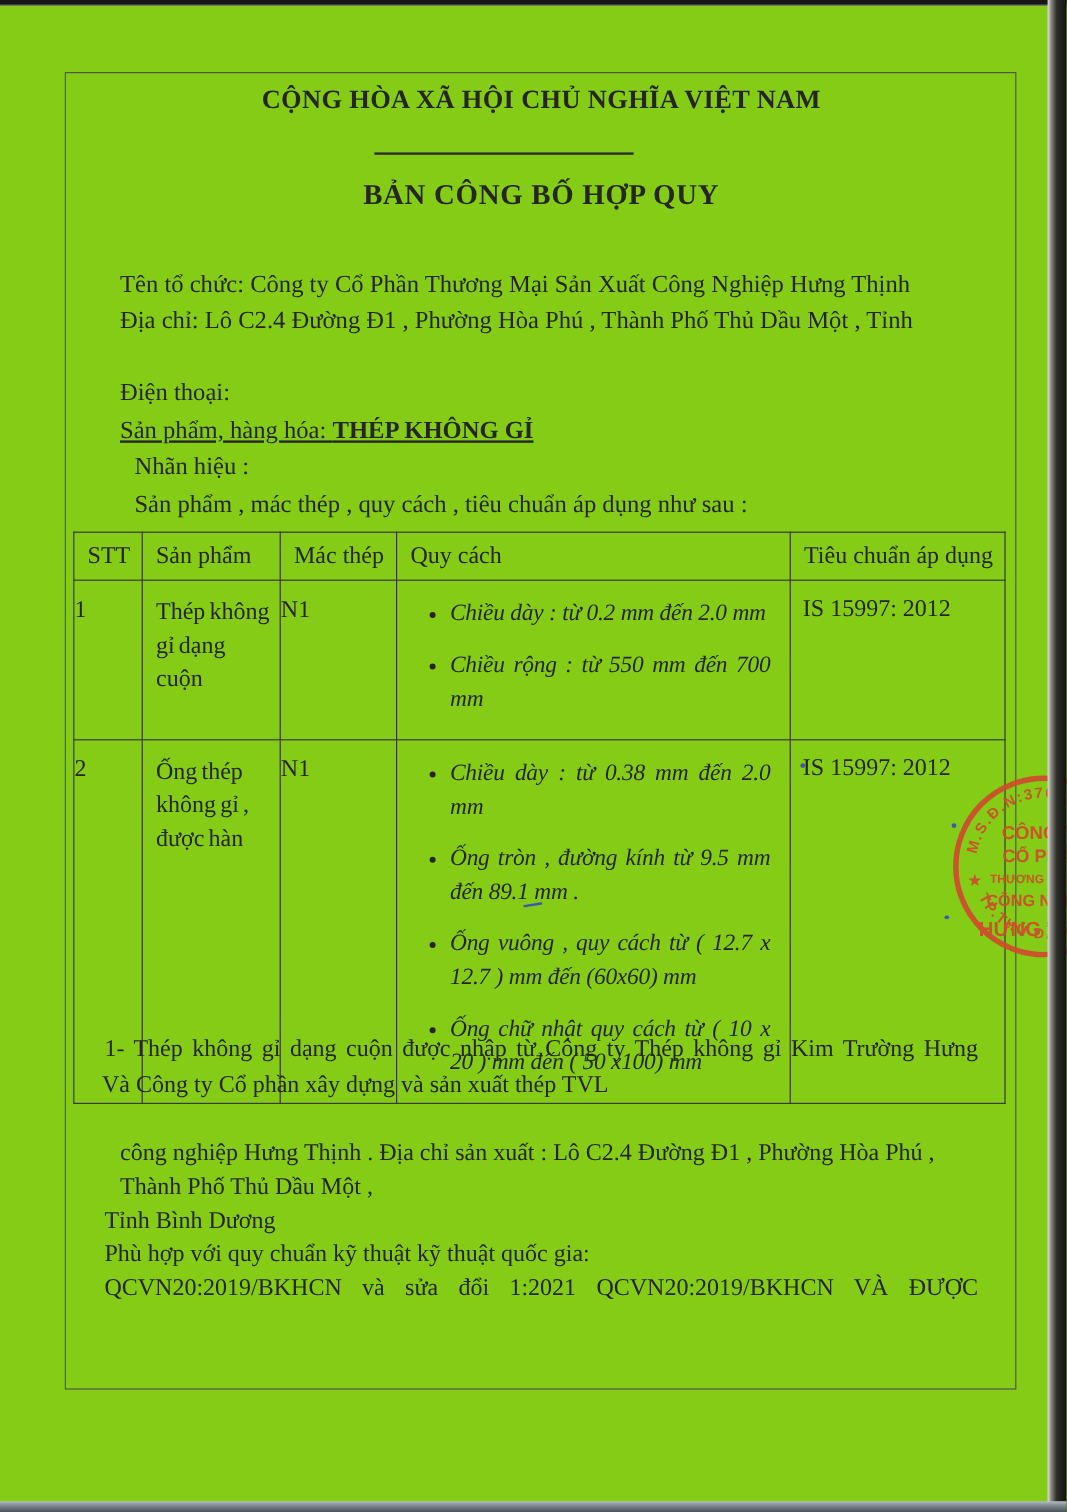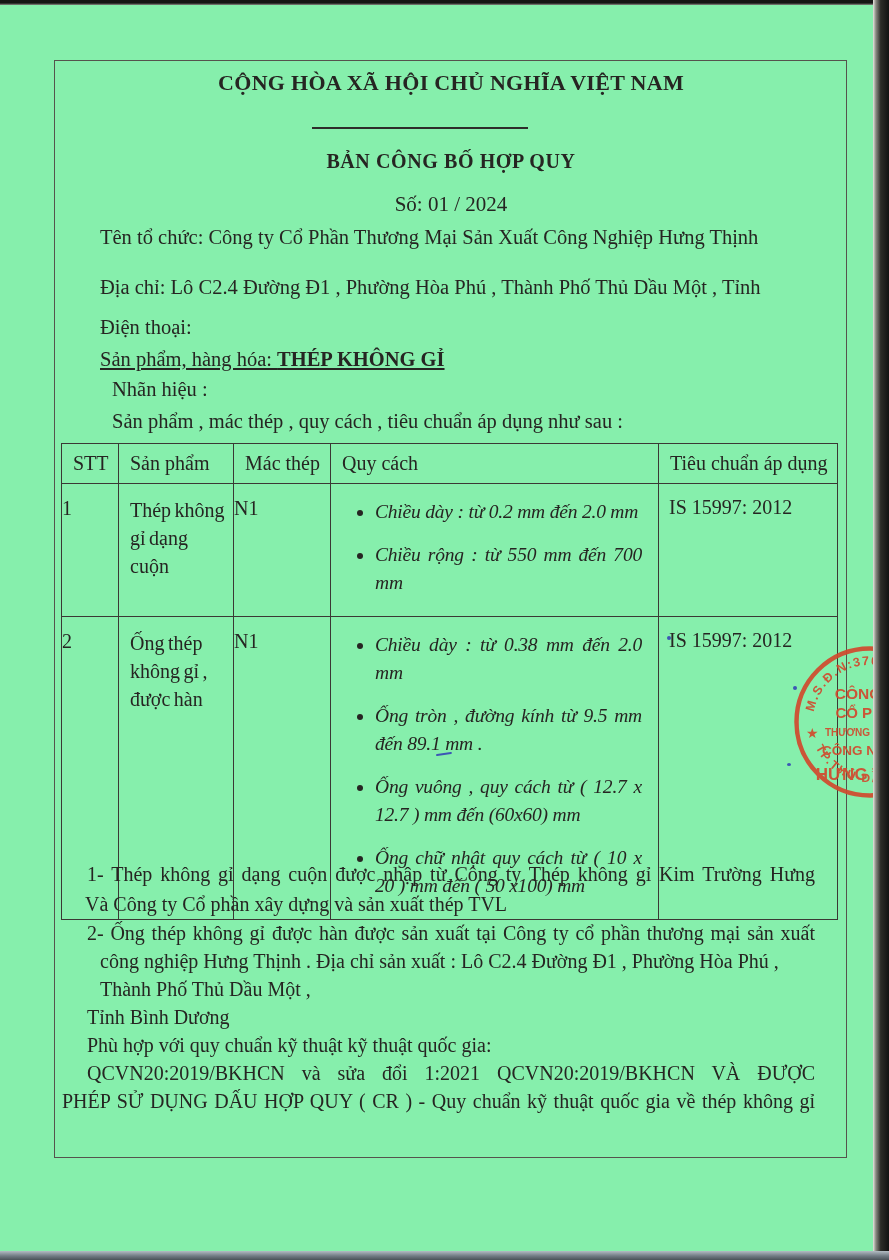--- a/index.html
+++ b/index.html
@@ -1,43 +1,43 @@
 <!DOCTYPE html>
 <html><head>
 <meta charset="utf-8">
 <style>
   * { margin:0; padding:0; box-sizing:border-box; }
   html,body { width:889px; height:1260px; }
   body { font-family:"Liberation Serif","DejaVu Serif",serif; color:#262522; background:#e9e9e6; }
-  .page { position:relative; width:889px; height:1260px; background:#86efac; overflow:hidden; }
+  .page { position:relative; width:889px; height:1260px; background:#84cc16; overflow:hidden; }
 
   
   .edge-top { position:absolute; left:0; top:0; width:889px; height:5px;
               background:linear-gradient(to bottom,#161614 60%, #8a8a84 100%); z-index:6; }
   .edge-right { position:absolute; left:873px; top:0; width:16px; height:1260px;
               background:linear-gradient(to right,#e7e6e0 0%, #8a8a82 18%, #2c2c28 48%, #121212 100%); z-index:6; }
   .edge-bottom { position:absolute; left:0; top:1251px; width:889px; height:9px;
               background:linear-gradient(to bottom,#b3bcc3 0%, #717b83 55%, #4a5258 100%); z-index:6; }
 
   .frame { position:absolute; left:54px; top:60px; width:793px; height:1098px;
            border:1.6px solid #55534d; z-index:1; }
 
   .abs { position:absolute; z-index:2; }
   .center { left:55px; width:792px; text-align:center; }
 
   .nat-title { top:70px; font-size:22px; font-weight:bold; letter-spacing:.3px; }
   .motto     { top:99px; font-size:20px; font-weight:bold; letter-spacing:.4px; }
   .motto-underline { position:absolute; left:312px; top:127px; width:216px; height:2px;
                      background:#2e2d2a; z-index:2; }
-  .doc-title { top:150px; font-size:20px; font-weight:bold; letter-spacing:.6px; }
+  .doc-title { top:150px; font-size:24px; font-weight:bold; letter-spacing:.6px; }
   .doc-number{ top:192px; font-size:21px; }
 
   .bodyline { font-size:20.5px; line-height:26px; white-space:nowrap;text-align:right; }
   .l-org   { left:100px; top:224px; }
-  .l-addr1 { left:100px; top:254px;margin-top:20px; }
+  .l-addr1 { left:100px; top:254px; }
   .l-addr2 { left:100px; top:284px; }
   .l-phone { left:100px; top:314px; }
   .l-prod  { left:100px; top:346px;text-decoration:underline; }
   .l-brand { left:112px; top:376px; }
   .l-intro { left:112px; top:408px; }
   .bold { font-weight:bold; }
 
   
   table.spec { position:absolute; left:61px; top:443px; width:776px; border-collapse:collapse;
                table-layout:fixed; z-index:2; font-size:20px; }
@@ -84,21 +84,20 @@
 </head>
 <body>
 
 <div class="page">
 
   <div class="frame"></div>
 
   <div class="abs center nat-title">CỘNG HÒA XÃ HỘI CHỦ NGHĨA VIỆT NAM</div>
   <div class="motto-underline"></div>
   <div class="abs center doc-title">BẢN CÔNG BỐ HỢP QUY</div>
-  <div class="abs center doc-number">Số: 01 / 2024</div>
 
   <div class="abs bodyline l-org">Tên tổ chức: Công ty Cổ Phần Thương Mại Sản Xuất Công Nghiệp Hưng Thịnh</div>
   <div class="abs bodyline l-addr1">Địa chỉ: Lô C2.4 Đường Đ1 , Phường Hòa Phú , Thành Phố Thủ Dầu Một , Tỉnh</div>
   <div class="abs bodyline l-phone">Điện thoại:</div>
   <div class="abs bodyline l-prod"><span>Sản phẩm, hàng hóa: </span><span class="bold">THÉP KHÔNG GỈ</span></div>
   <div class="abs bodyline l-brand">Nhãn hiệu :</div>
   <div class="abs bodyline l-intro">Sản phẩm , mác thép , quy cách , tiêu chuẩn áp dụng như sau :</div>
 
   <table class="spec">
     <colgroup>
@@ -142,27 +141,25 @@
             <li>Ống chữ nhật quy cách từ ( 10 x 20 ) mm đến ( 50 x100) mm</li>
           </ul>
         </td>
         <td class="c-tc">IS 15997: 2012</td>
       </tr>
     </tbody>
   </table>
 
   <div class="abs note n0 jfull">1-  Thép không gỉ dạng cuộn được nhập từ Công ty Thép không gỉ Kim Trường Hưng</div>
   <div class="abs note n1">Và Công ty Cổ phần xây dựng và sản xuất thép TVL</div>
-  <div class="abs note n2 jfull">2-  Ống thép không gỉ được hàn được sản xuất tại Công ty cổ phần thương mại sản xuất</div>
   <div class="abs note n3">công nghiệp Hưng Thịnh . Địa chỉ sản xuất : Lô C2.4 Đường Đ1 , Phường Hòa Phú ,</div>
   <div class="abs note n4">Thành Phố Thủ Dầu Một ,</div>
   <div class="abs note n5">Tỉnh Bình Dương</div>
   <div class="abs note n6">Phù hợp với quy chuẩn kỹ thuật kỹ thuật quốc gia:</div>
   <div class="abs note n7 jfull">QCVN20:2019/BKHCN và sửa đổi 1:2021 QCVN20:2019/BKHCN VÀ ĐƯỢC</div>
-  <div class="abs note n8 jfull">PHÉP SỬ DỤNG DẤU HỢP QUY ( CR ) -  Quy chuẩn kỹ thuật quốc gia về thép không gỉ</div>
 
   <svg class="stamp" viewBox="0 0 200 200">
     <defs>
       <path id="arcTop" d="M 43.4 93.1 A 57 57 0 0 1 155.1 85.2" fill="none"></path>
       <path id="arcBottom" d="M 42.9 118.5 A 60 60 0 0 0 156.4 120.5" fill="none"></path>
     </defs>
     <circle cx="100" cy="100" r="73.5" fill="none" stroke="#d14a2e" stroke-width="4.5"></circle>
     <text font-size="12.5" letter-spacing="1.5" fill="#d14a2e">
       <textPath href="#arcTop" startOffset="2%">M.S.Đ.N:37022666</textPath>
     </text>

